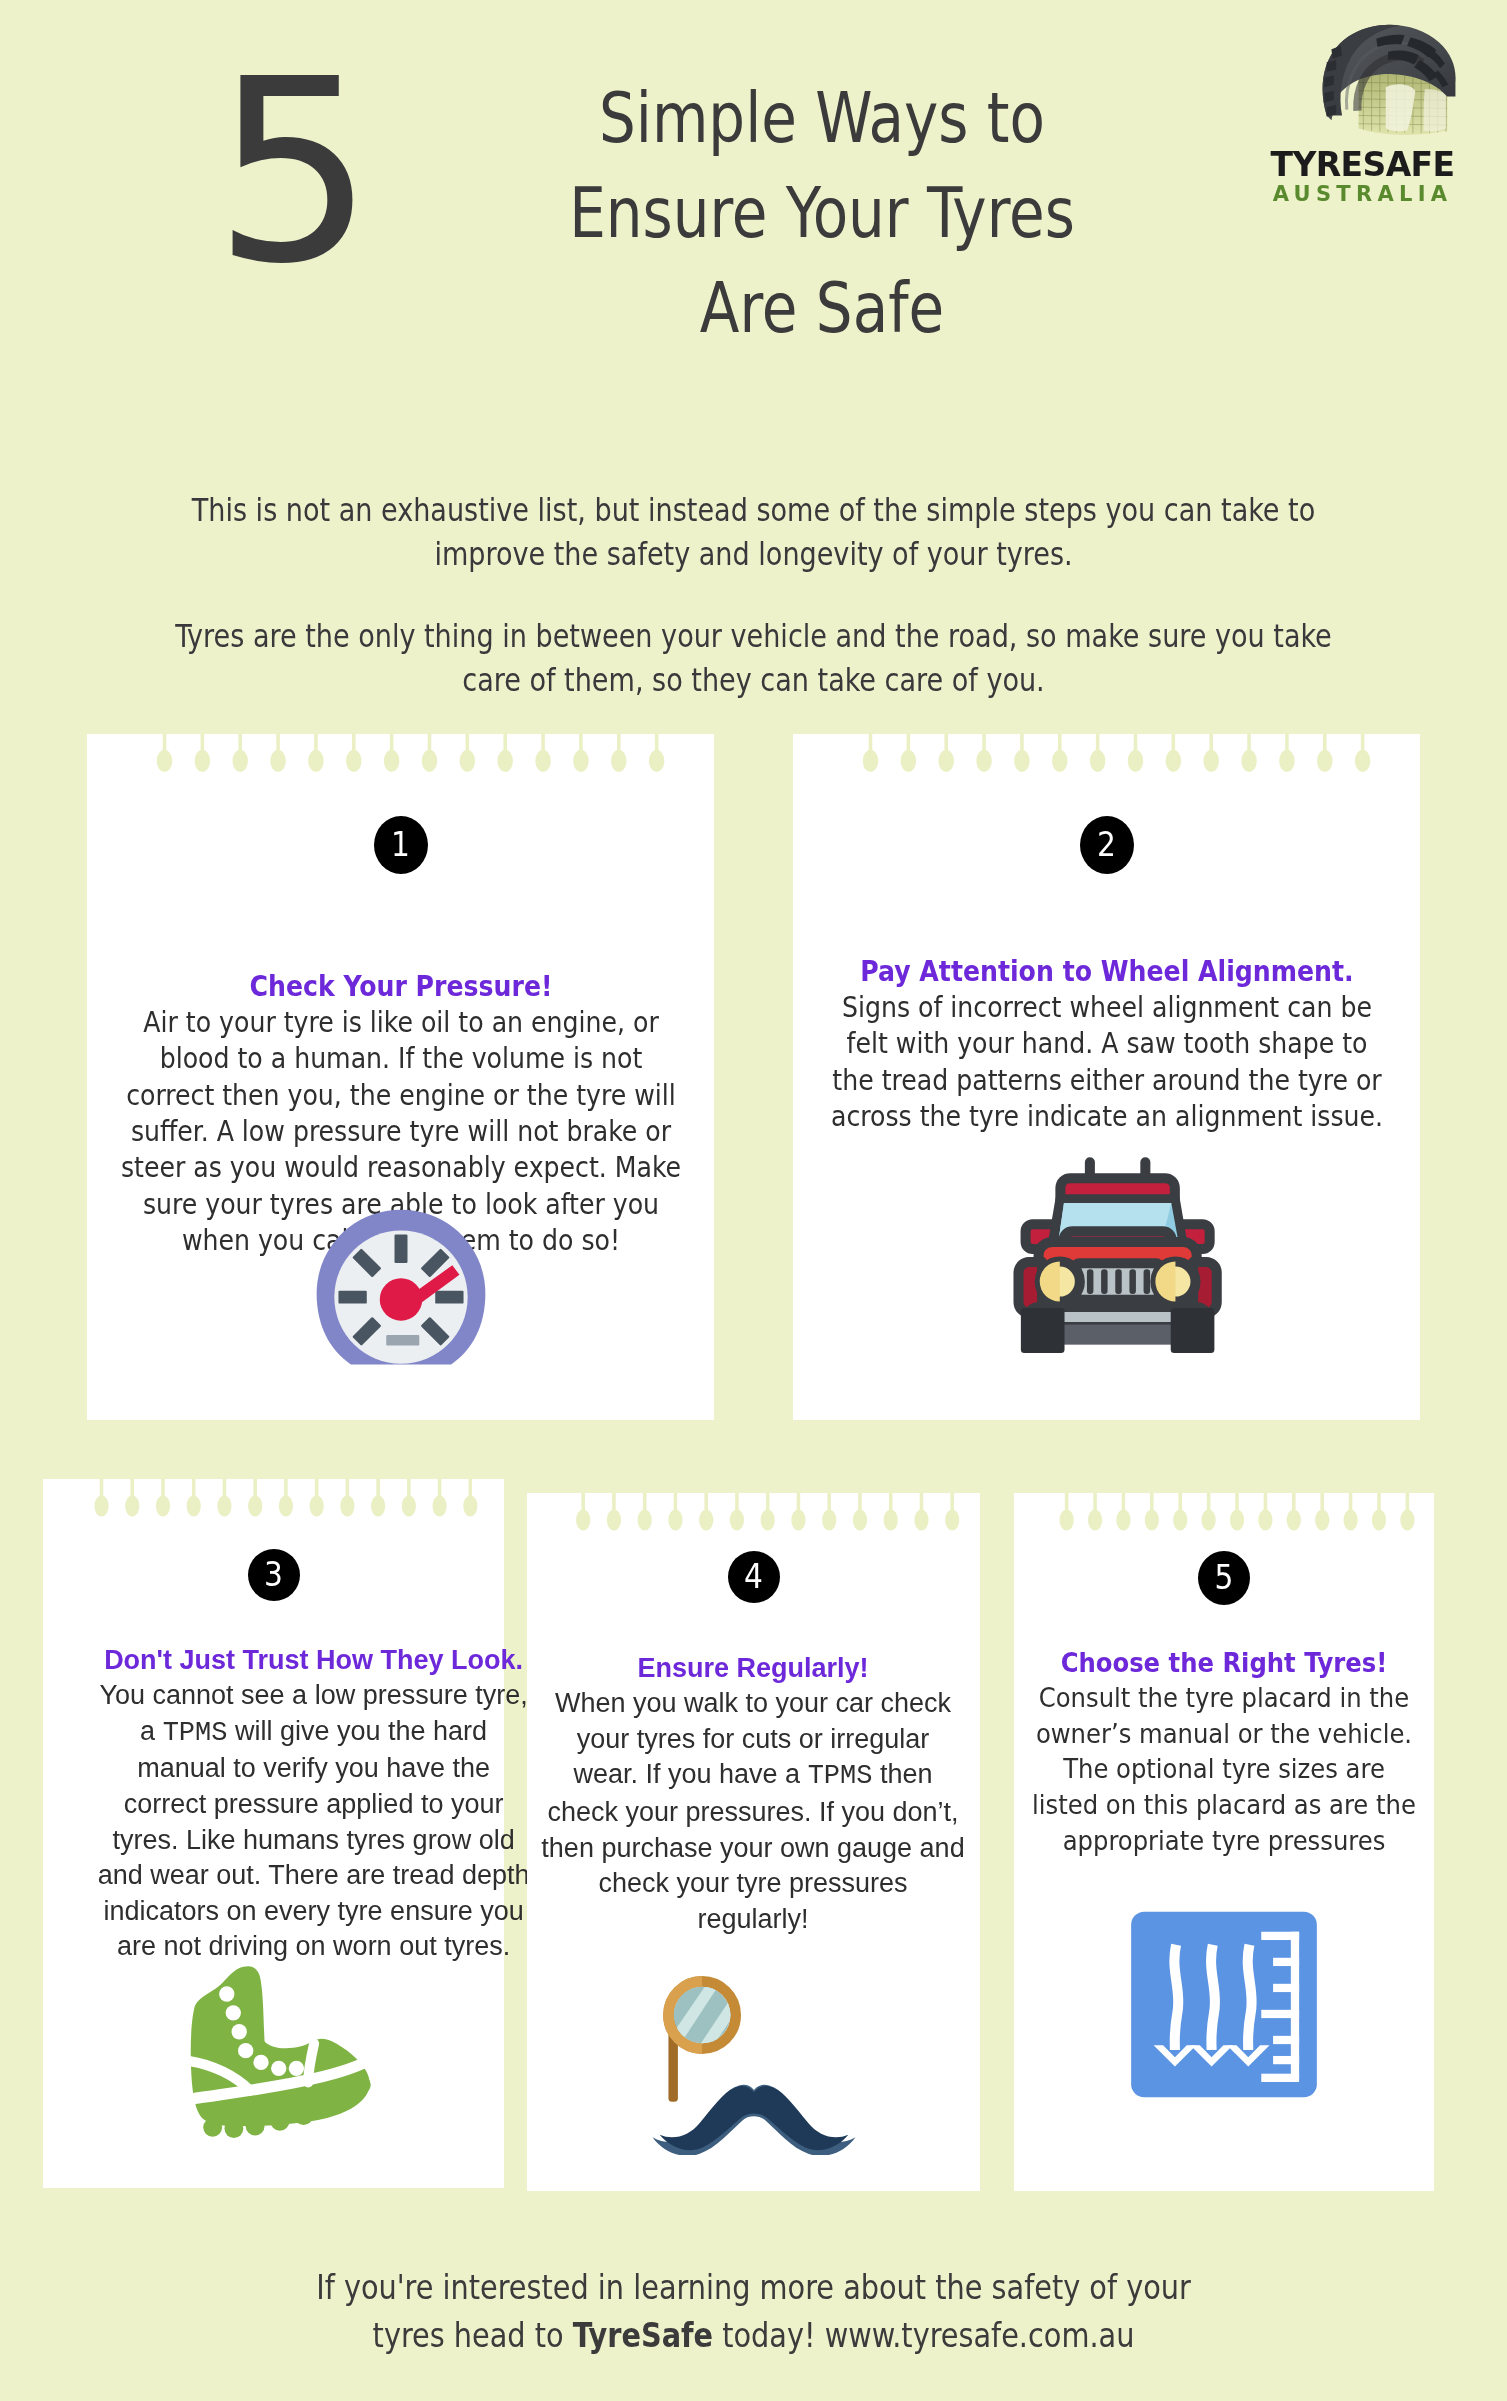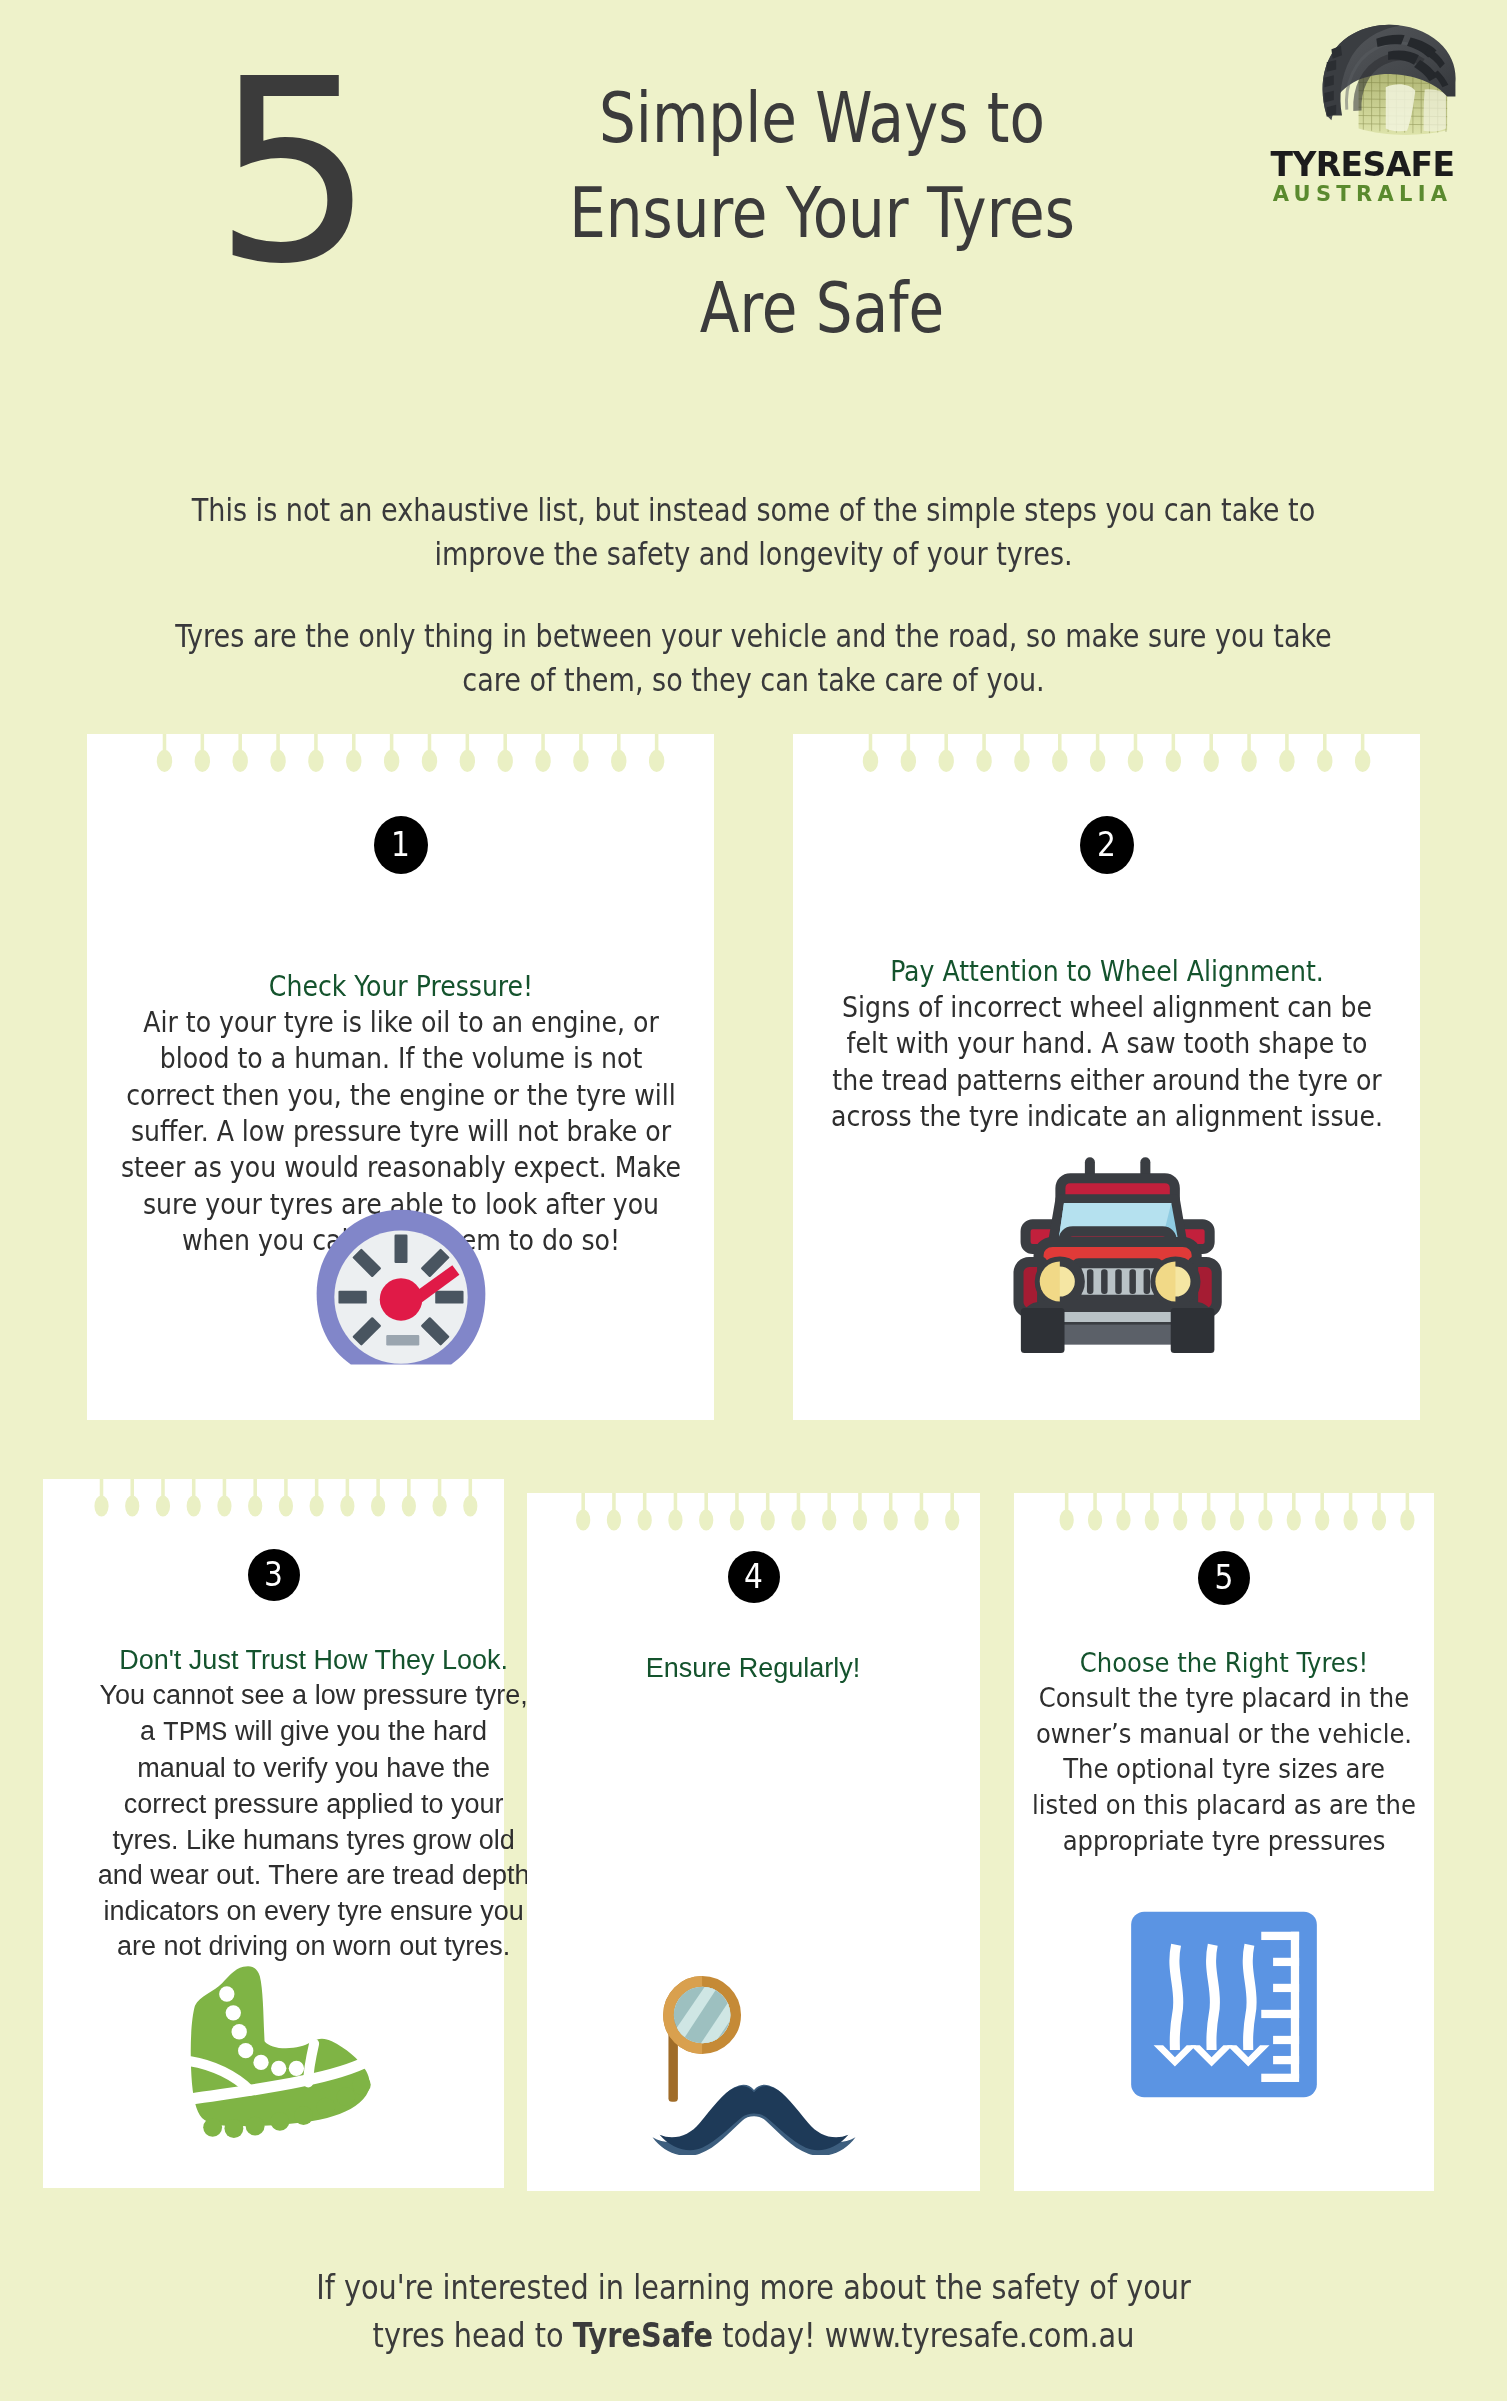--- a/index.html
+++ b/index.html
@@ -160,22 +160,22 @@
     text-align: center;
     font-weight: 400;
   }
 
   .card-text {
     position: absolute;
     text-align: center;
   }
   .card-title {
     font-family: "DejaVu Sans Condensed", "Liberation Sans Narrow", "Liberation Sans", sans-serif;
-    font-weight: 400;
-    color: #14532d;
+    font-weight: 700;
+    color: #6d28d9;
     display: block;
   }
   .card-body {
     font-family: "DejaVu Sans Condensed", "Liberation Sans Narrow", "Liberation Sans", sans-serif;
     color: #2e2e2e;
     display: block;
   }
   .card-body .tpms {
     font-family: Liberation Mono, monospace;
   }
@@ -556,20 +556,21 @@
           <ellipse cx="667" cy="46" rx="12" ry="18"></ellipse>
         <rect x="716" y="0" width="6" height="40"></rect>
           <ellipse cx="719" cy="46" rx="12" ry="18"></ellipse>
       </g>
     </svg>
 
     <div class="badge" style="top:58px; width:52px; height:52px; line-height:52px;">4</div>
 
     <div class="card-text" style="left:14px; top:158px; width:424px;">
       <span class="card-title">Ensure Regularly!</span>
+      <span class="card-body"><span>When you walk to your car check your tyres for cuts or irregular wear.  If you have a </span><span class="tpms">TPMS</span><span> then check your pressures. If you don’t, then purchase your own gauge and check your tyre pressures regularly!</span></span>
     </div>
 
     <div class="icon-wrap" style="top:467px; width:236px; height:195px;">
       <svg viewBox="0 0 400 330" width="236" height="195">
 
         <rect x="55" y="100" width="16" height="140" rx="6" fill="#a06c28"></rect>
 
         <circle cx="112" cy="93" r="57" fill="none" stroke="#c58a36" stroke-width="18"></circle>
         <path d="M112 36 A57 57 0 0 0 112 150" fill="none" stroke="#d9a04e" stroke-width="18"></path>
 

